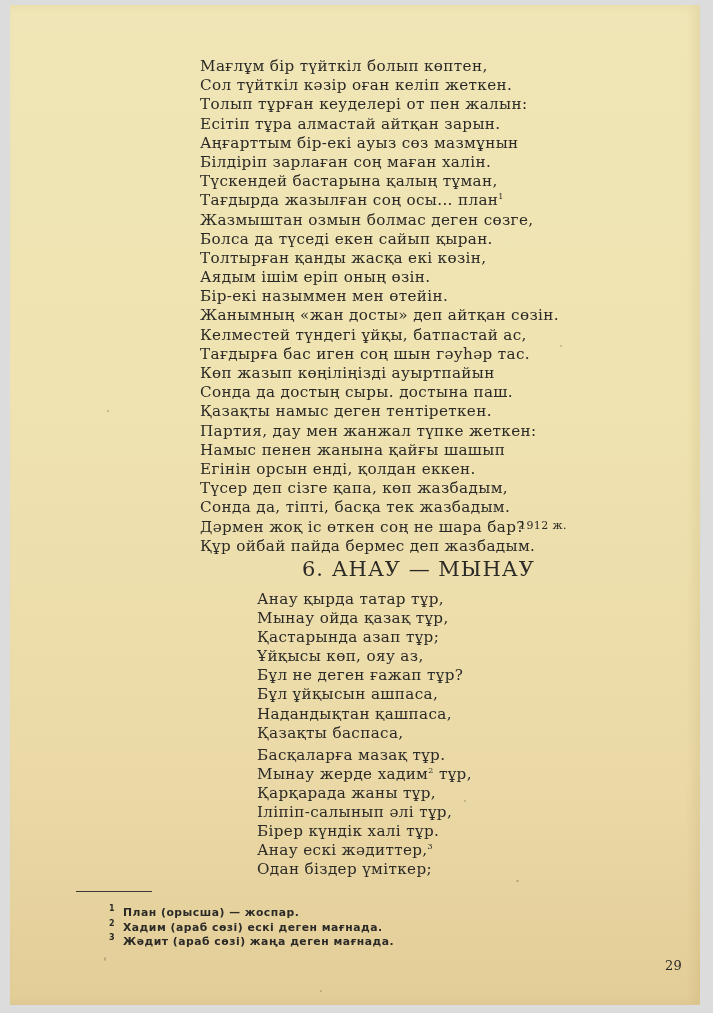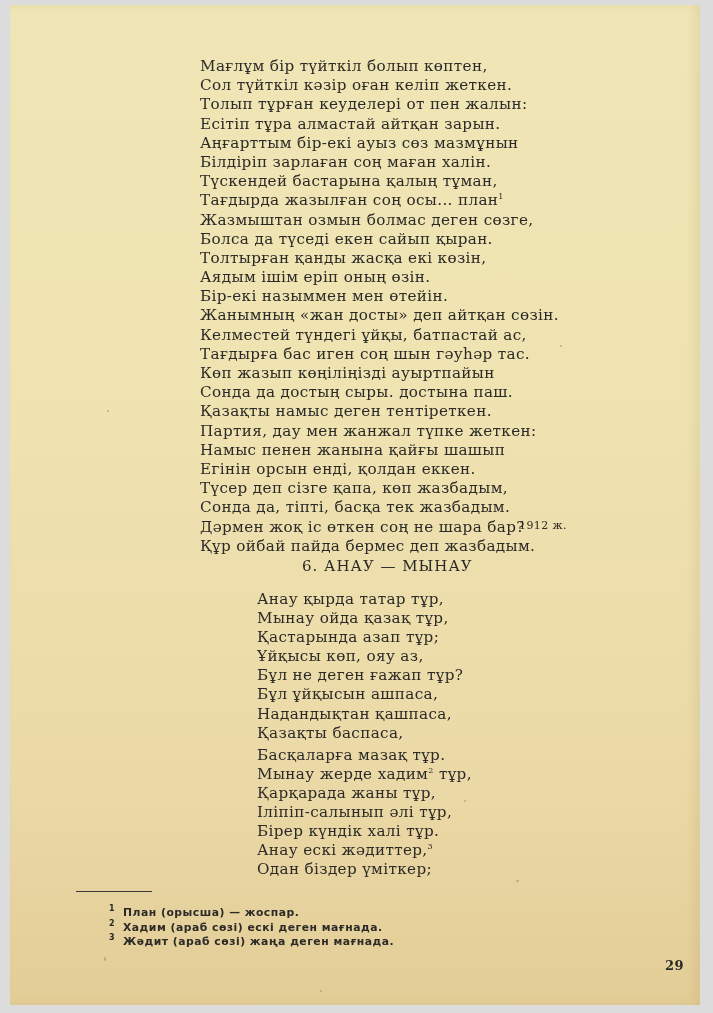--- a/index.html
+++ b/index.html
@@ -17,32 +17,32 @@
     position: absolute;
     font-family: "DejaVu Serif", serif;
     color: #2b2a27;
     font-size: 15.2px;
     letter-spacing: 0.35px;
     white-space: nowrap;
   }
   .poem1 { left: 190px; top: 44px; line-height: 19.2px; margin-top: 8px; }
   .poem1 div { height: 19.2px; }
   .date { left: 509px; top: 514px; font-size: 11px; letter-spacing: 0.4px; }
-  .heading { left: 292px; top: 552px; font-size: 15px; letter-spacing: 1px; }
+  .heading { left: 292px; top: 552px; font-size: 21px; letter-spacing: 1px; }
   .poem2 { left: 203px; top: 585px; line-height: 19.1px; margin-left: 44px; }
   .poem2 div { height: 19.1px; }
   .poem2 .gap { margin-top: 3px; }
   .fn-rule {
     position: absolute; left: 66px; top: 886px; width: 76px; height: 0;
     border-top: 1.5px solid #3a3935;
   }
   .footnotes { left: 99px; top: 901px; font-family: "DejaVu Sans", sans-serif; font-size: 10.8px; font-weight: bold; line-height: 14.5px; letter-spacing: 0.5px; }
   .footnotes sup, .txt sup { font-size: 8px; vertical-align: super; line-height: 0; }
   .footnotes .mark { display: inline-block; width: 14px; }
-  .pagenum { left: 655px; top: 953px; font-size: 13px; font-weight: bold; }
+  .pagenum { left: 655px; top: 953px; font-size: 13px; font-weight: normal; }
   .speck { position: absolute; background: #8a8060; border-radius: 50%; opacity: 0.5; }
 </style>
 </head>
 <body>
 
 <div class="page">
 
   <div class="txt poem1">
     <div>Мағлұм бір түйткіл болып көптен,</div>
     <div>Сол түйткіл кәзір оған келіп жеткен.</div>

